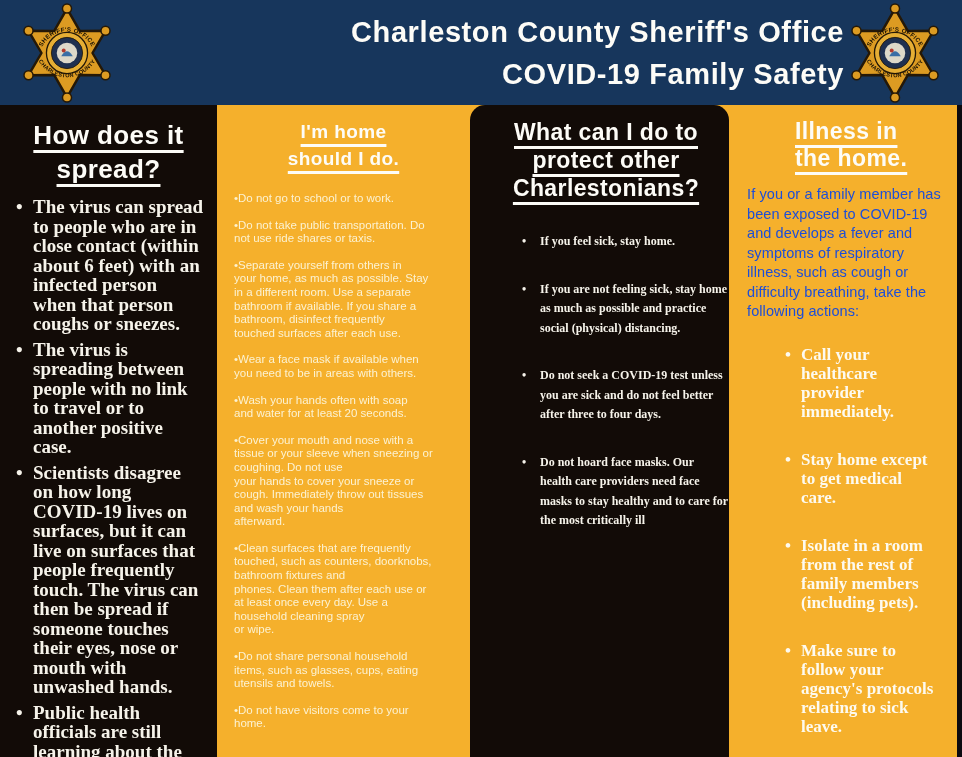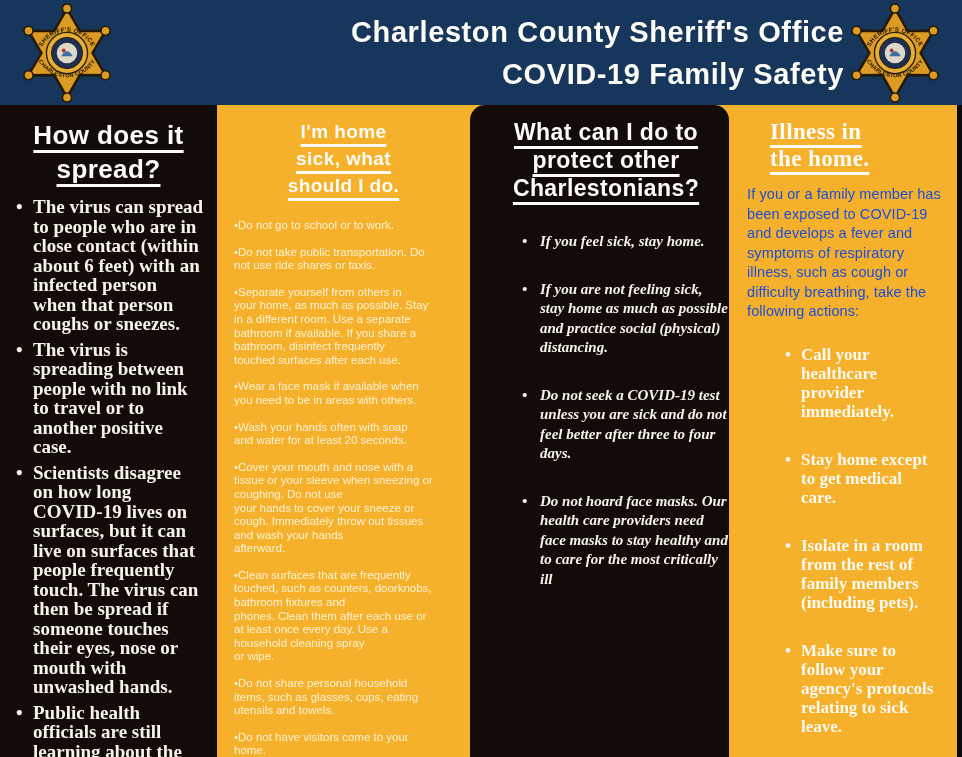--- a/index.html
+++ b/index.html
@@ -33,31 +33,31 @@
   .heading {
     font-weight:700; color:#fdfcf7; letter-spacing:0.4px; text-align:center;
   }
   .heading .hline {
     display:block; text-decoration:underline;
     text-decoration-thickness:2.5px; text-underline-offset:6px;
   }
   .col1 .heading { font-size:26px; line-height:34px; }
   .col2 .heading { font-size:19px; line-height:27px; }
   .col3 .heading { font-size:23px; line-height:28px; }
-  .col4 .heading { font-size:23px; line-height:27px; text-align:left; margin-left:23px;font-family:Liberation Serif, serif; }
+  .col4 .heading { font-size:23px; line-height:27px; text-align:left; margin-left:48px; }
 
   
   ul.serif-list { list-style:none; font-family:"Liberation Serif", serif; font-weight:700; }
   ul.serif-list li { position:relative; }
   ul.serif-list li::before { content:"\2022"; position:absolute; left:0; }
 
   .col1 ul.serif-list { margin-top:11px; padding-left:4px; color:#f6f3ea; font-size:19px; line-height:19.5px; }
   .col1 ul.serif-list li { padding-left:17px; margin-bottom:6px; }
 
-  .col3 ul.serif-list { margin-top:30px; padding-left:38px; color:#f6f3ea; font-size:15px; line-height:19.5px;font-style:italic; }
+  .col3 ul.serif-list { margin-top:30px; padding-left:38px; color:#f6f3ea; font-size:12px; line-height:19.5px; }
   .col3 ul.serif-list li { padding-left:18px; margin-bottom:28px; }
 
   .col4 ul.serif-list { margin-top:23px; padding-left:38px; color:#fdfaf0; font-size:17px; line-height:19px; }
   .col4 ul.serif-list li { padding-left:16px; margin-bottom:29px; }
 
   
   .sans-list { margin-top:20px; color:#fcf2d2; font-size:11.5px; line-height:13.6px; }
   .sans-list p { white-space:pre-line; margin-bottom:13px; }
   .sans-list p::before { content:"\2022 "; }
 
@@ -145,21 +145,20 @@
         <li>The virus can spread to people who are in close contact (within about 6 feet) with an infected person when that person coughs or sneezes.</li>
         <li>The virus is spreading between people with no link to travel or to another positive case.</li>
         <li>Scientists disagree on how long COVID-19 lives on surfaces, but it can live on surfaces that people frequently touch. The virus can then be spread if someone touches their eyes, nose or mouth with unwashed hands.</li>
         <li>Public health officials are still learning about the virus that causes COVID-19, but it is believed that people who are experiencing symptoms (coughing and sneezing) are most likely to transmit the virus to others.</li>
       </ul>
     </div>
 
     <div class="col col2 col-yellow">
       <div class="heading">
         <span class="hline">I'm home</span>
-        <span class="hline">sick, what</span>
         <span class="hline">should I do.</span>
       </div>
       <div class="sans-list">
         <p>Do not go to school or to work.</p>
         <p>Do not take public transportation. Do
 not use ride shares or taxis.</p>
         <p>Separate yourself from others in
 your home, as much as possible. Stay
 in a different room. Use a separate
 bathroom if available. If you share a

